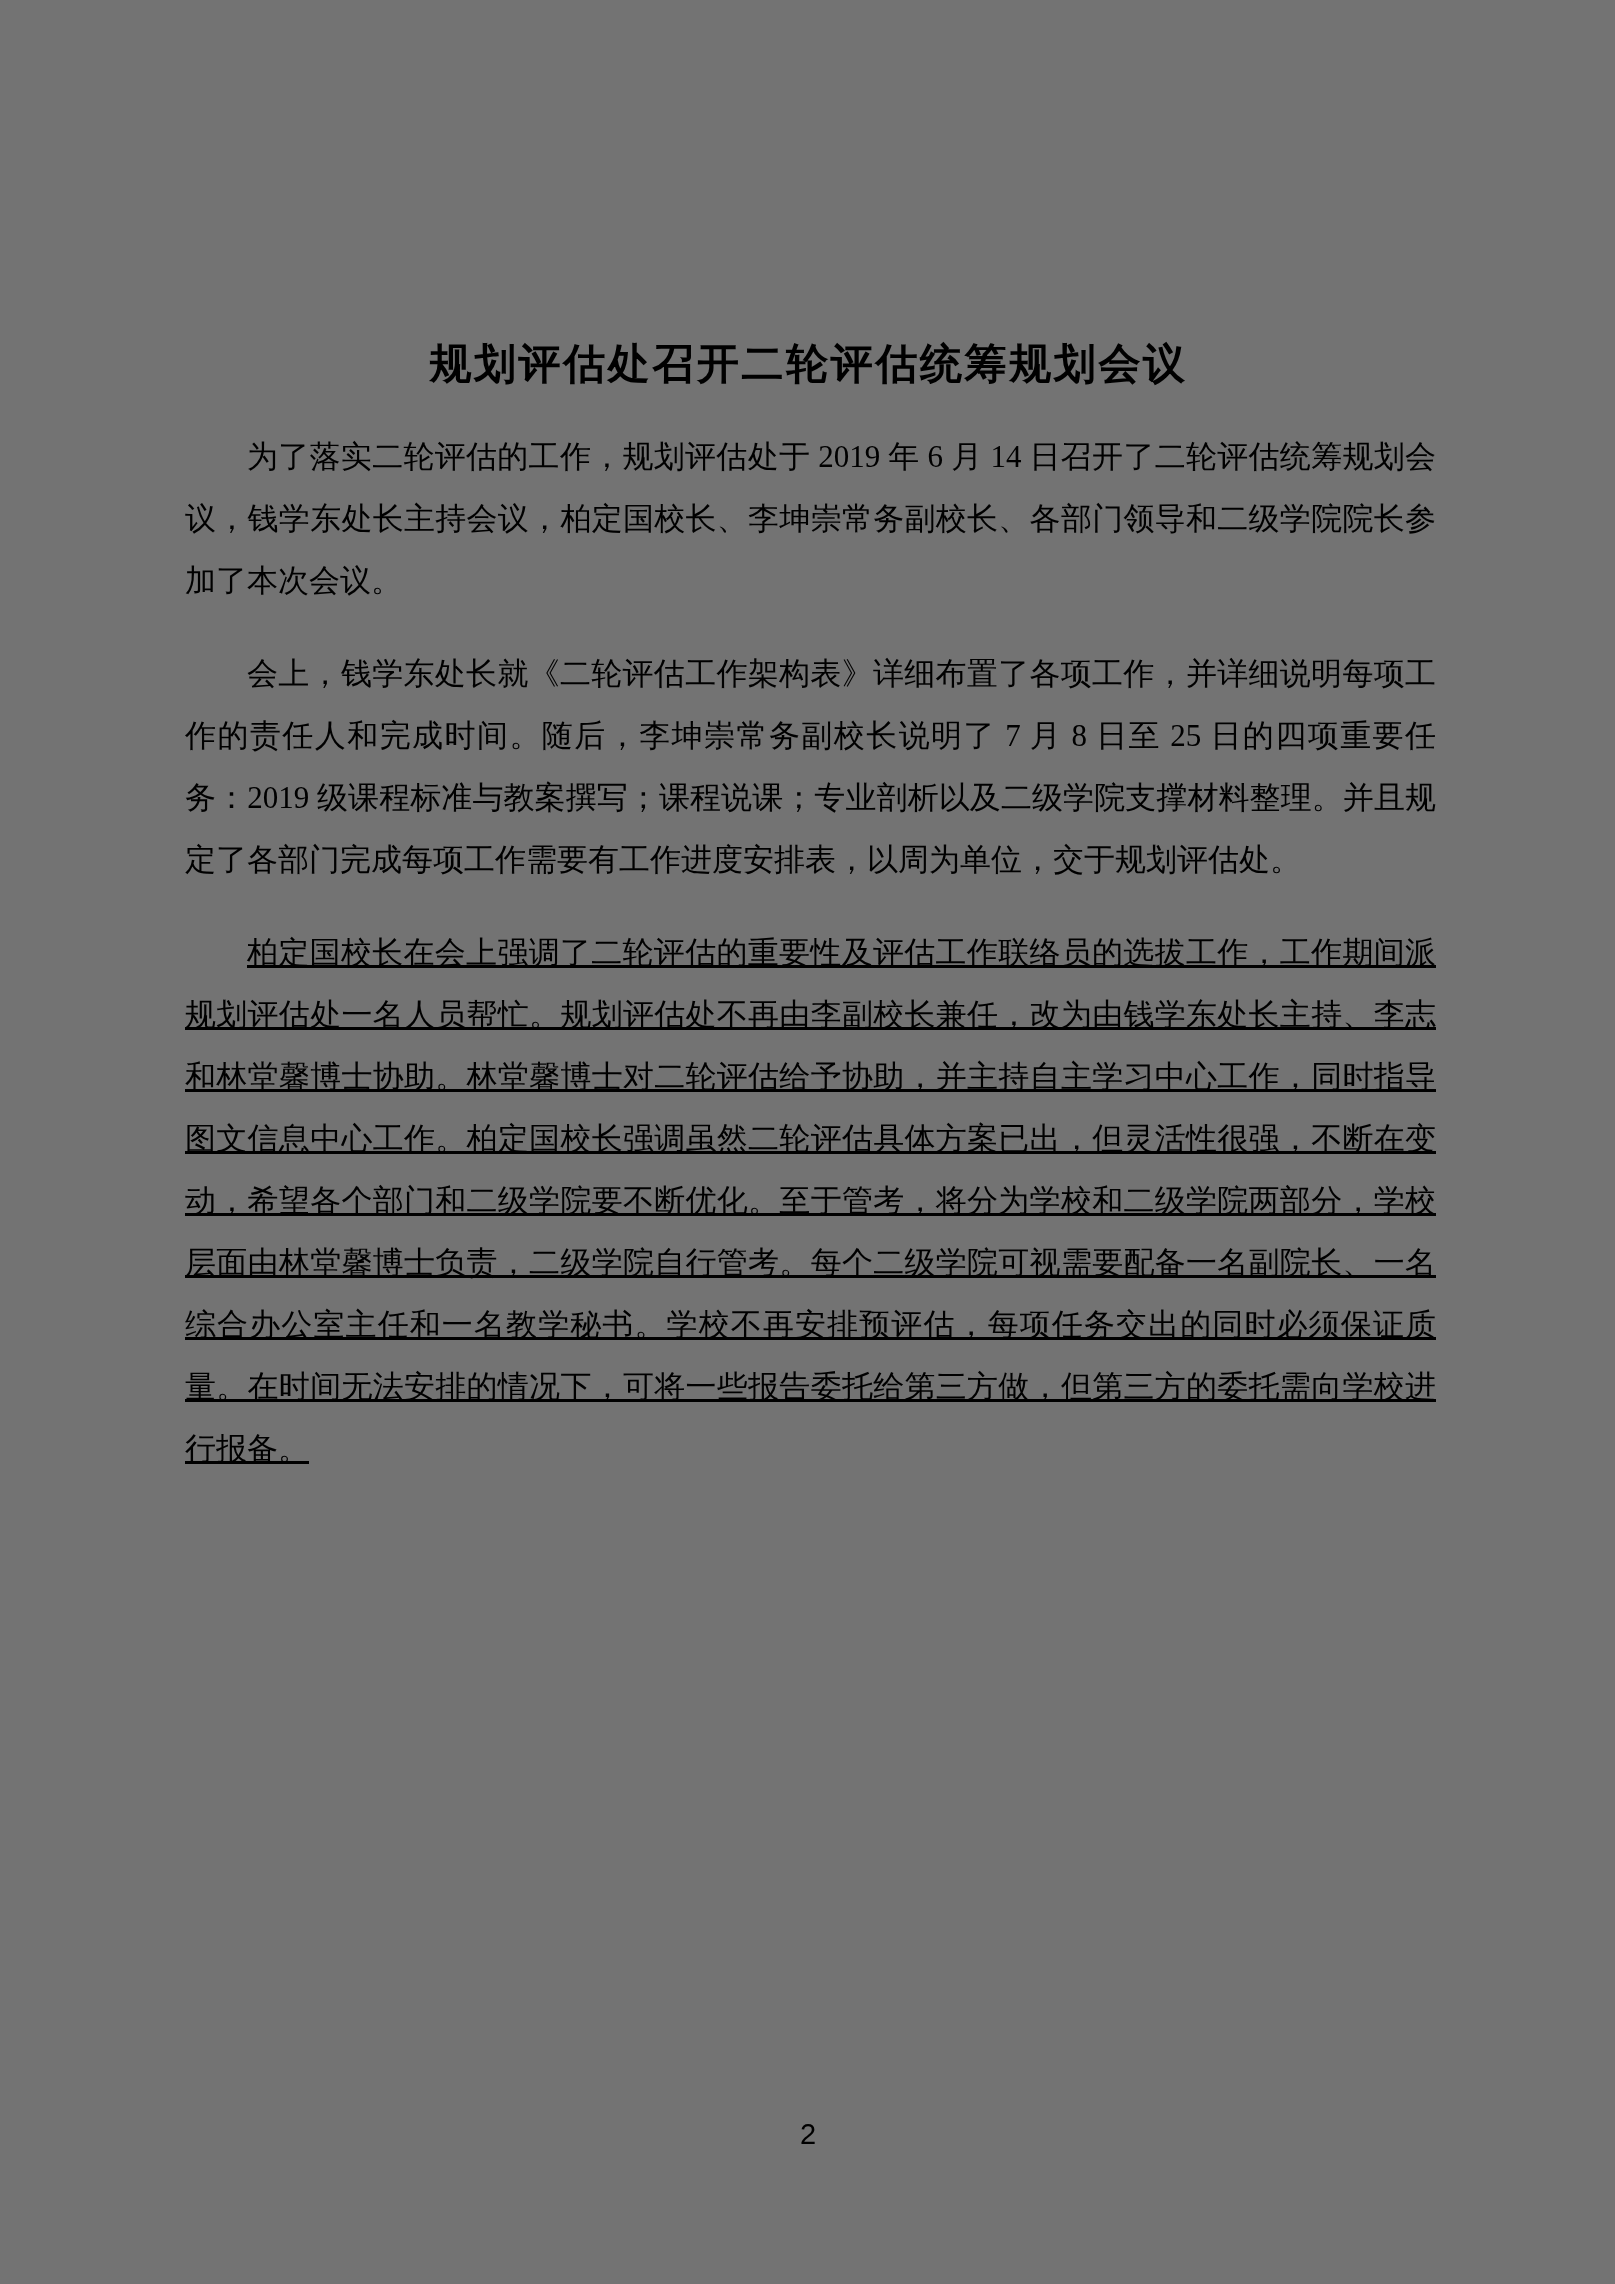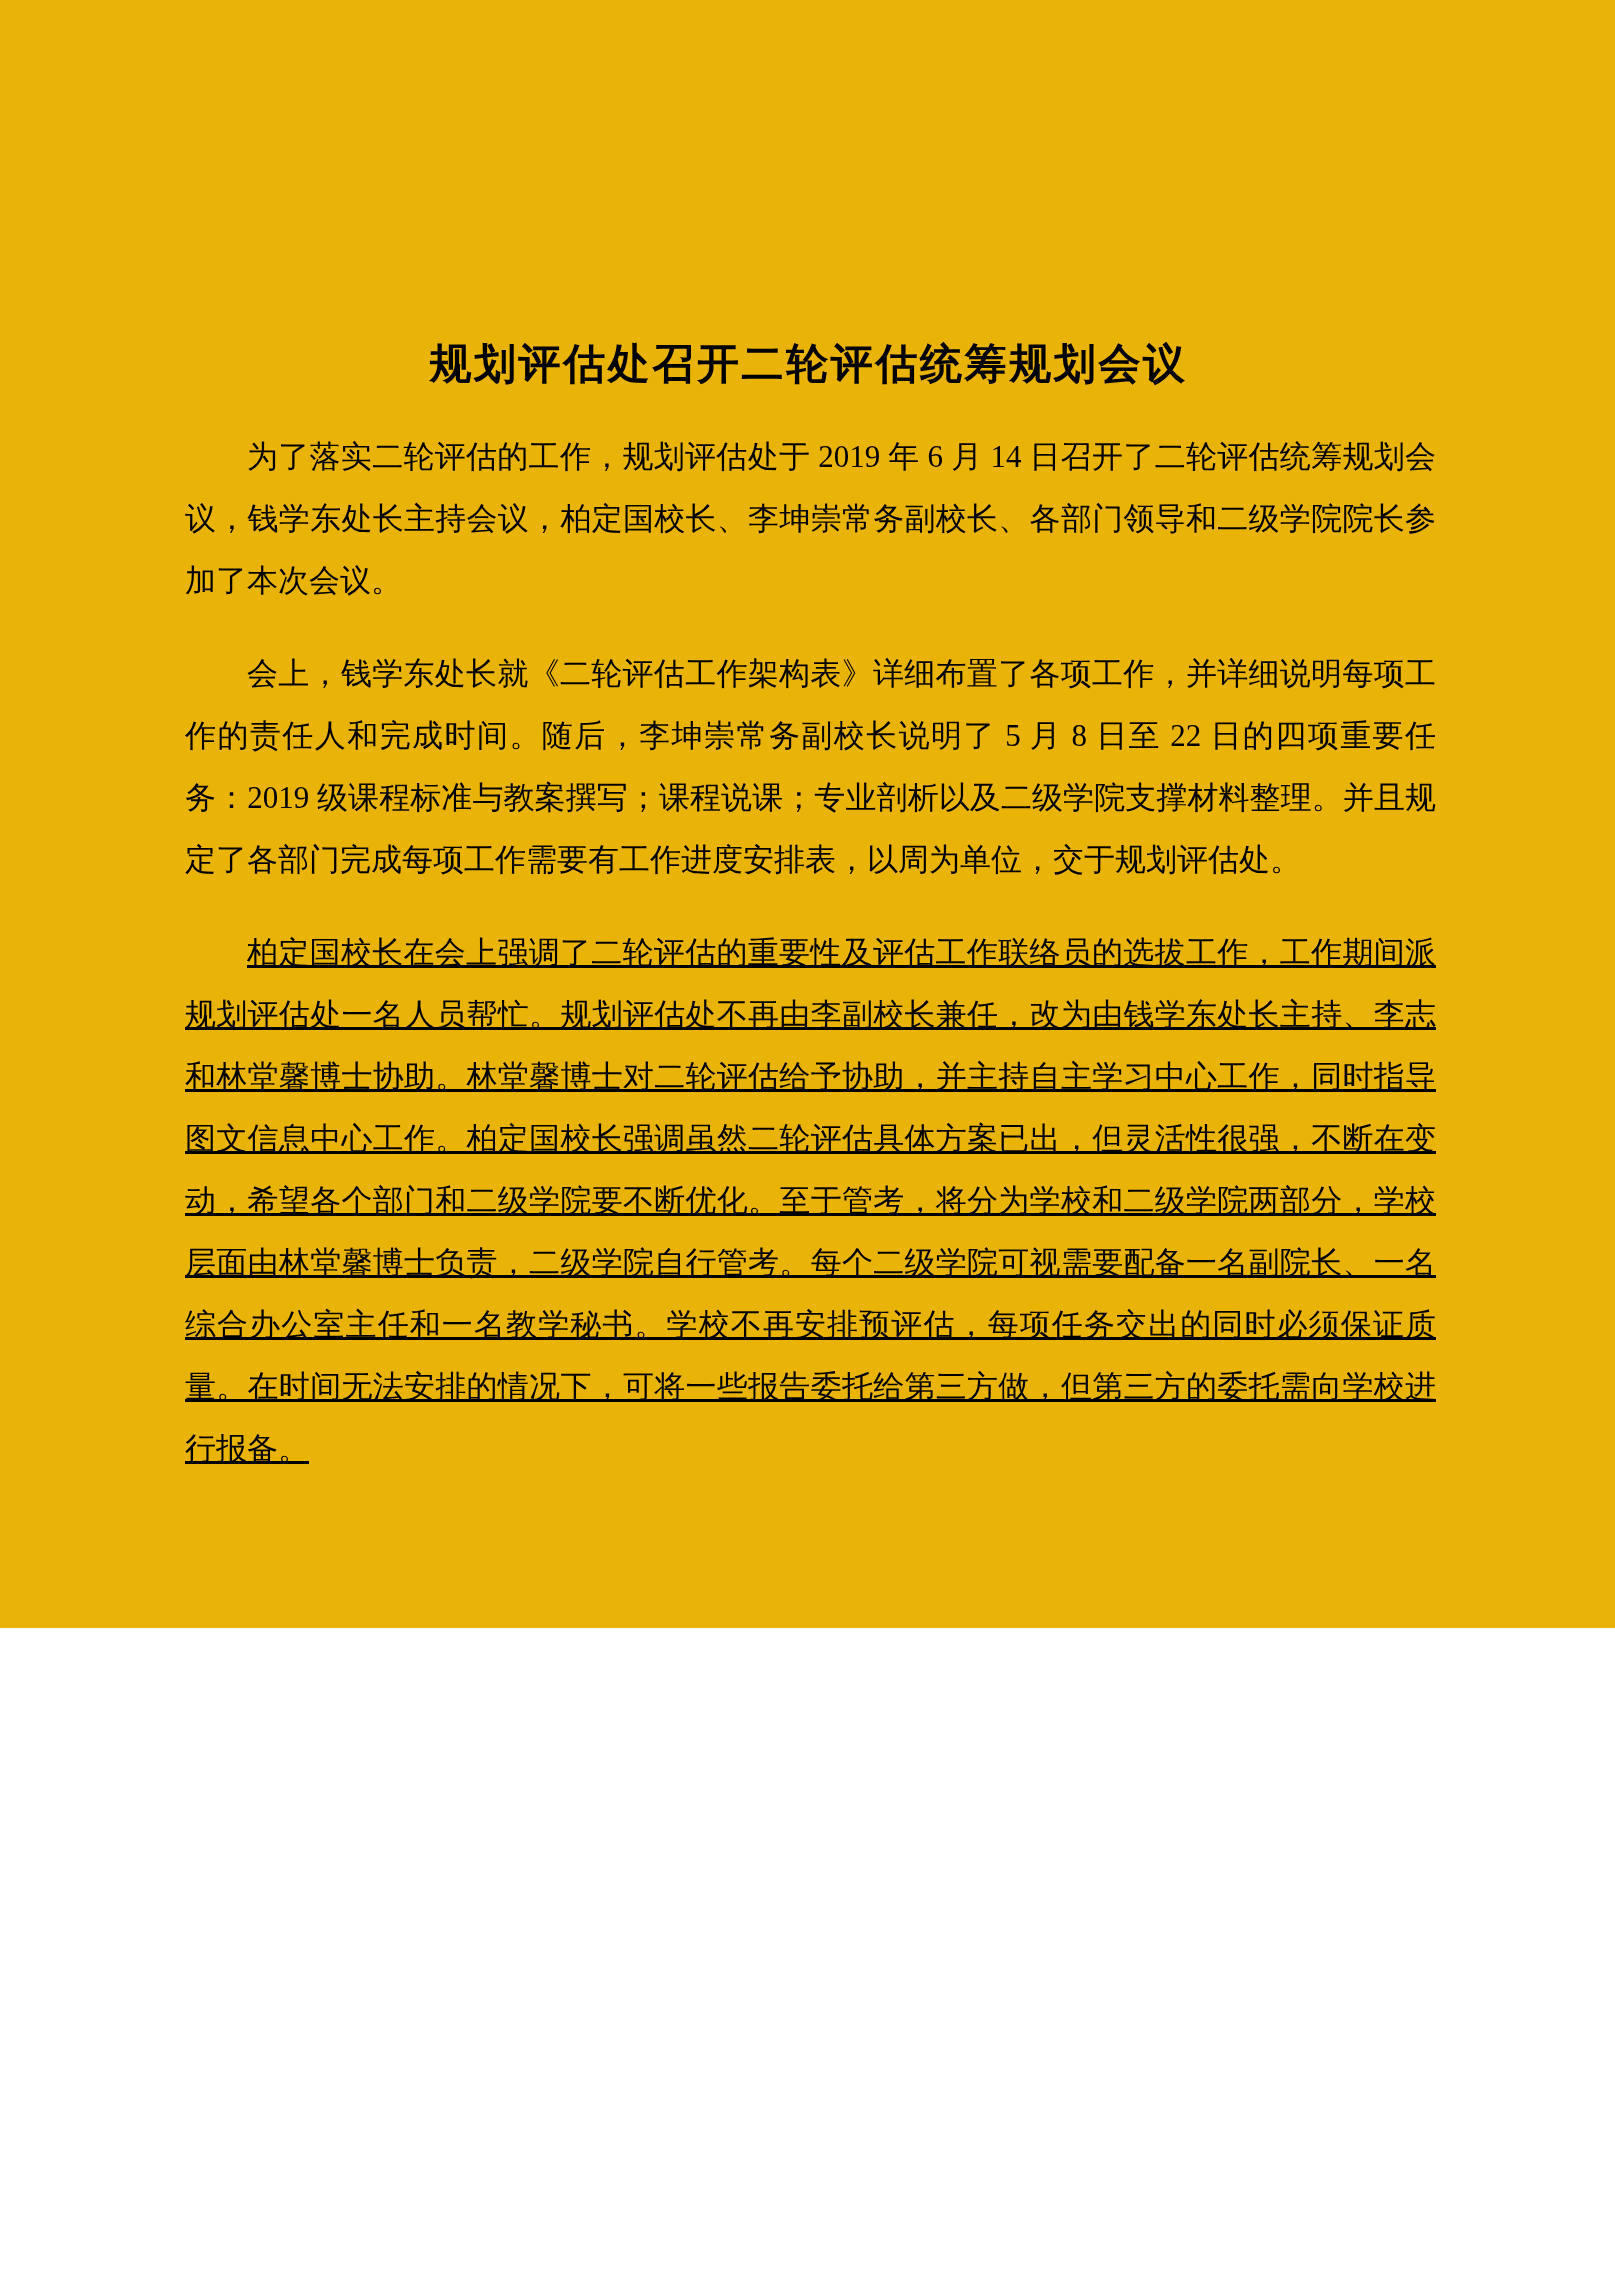--- a/index.html
+++ b/index.html
@@ -13,22 +13,22 @@
     height: 2284px;
     position: relative;
     font-family: "Liberation Serif", "DejaVu Serif", serif;
     color: #000000;
   }
   .page {
     position: absolute;
     top: 0;
     left: 0;
     width: 1616px;
-    height: 1628px;
-    background: #eab308;
+    height: 2284px;
+    background: #737373;
     overflow: hidden;
   }
   .content {
     position: absolute;
     top: 339px;
     left: 181px;
     width: 1255px;
   }
   .doc-title {
     font-size: 42px;
@@ -58,18 +58,18 @@
     font-family: "Liberation Sans", "DejaVu Sans", sans-serif;
   }
 </style>
 </head>
 <body>
 
 <div class="page">
   <div class="content">
     <h1 class="doc-title">规划评估处召开二轮评估统筹规划会议</h1>
     <p class="para">为了落实二轮评估的工作，规划评估处于 2019 年 6 月 14 日召开了二轮评估统筹规划会议，钱学东处长主持会议，柏定国校长、李坤崇常务副校长、各部门领导和二级学院院长参加了本次会议。</p>
-    <p class="para">会上，钱学东处长就《二轮评估工作架构表》详细布置了各项工作，并详细说明每项工作的责任人和完成时间。随后，李坤崇常务副校长说明了 5 月 8 日至 22 日的四项重要任务：2019 级课程标准与教案撰写；课程说课；专业剖析以及二级学院支撑材料整理。并且规定了各部门完成每项工作需要有工作进度安排表，以周为单位，交于规划评估处。</p>
+    <p class="para">会上，钱学东处长就《二轮评估工作架构表》详细布置了各项工作，并详细说明每项工作的责任人和完成时间。随后，李坤崇常务副校长说明了 7 月 8 日至 25 日的四项重要任务：2019 级课程标准与教案撰写；课程说课；专业剖析以及二级学院支撑材料整理。并且规定了各部门完成每项工作需要有工作进度安排表，以周为单位，交于规划评估处。</p>
     <p class="para">柏定国校长在会上强调了二轮评估的重要性及评估工作联络员的选拔工作，工作期间派规划评估处一名人员帮忙。规划评估处不再由李副校长兼任，改为由钱学东处长主持、李志和林堂馨博士协助。林堂馨博士对二轮评估给予协助，并主持自主学习中心工作，同时指导图文信息中心工作。柏定国校长强调虽然二轮评估具体方案已出，但灵活性很强，不断在变动，希望各个部门和二级学院要不断优化。至于管考，将分为学校和二级学院两部分，学校层面由林堂馨博士负责，二级学院自行管考。每个二级学院可视需要配备一名副院长、一名综合办公室主任和一名教学秘书。学校不再安排预评估，每项任务交出的同时必须保证质量。在时间无法安排的情况下，可将一些报告委托给第三方做，但第三方的委托需向学校进行报备。</p>
   </div>
   <div class="page-number">2</div>
 </div>
 
 
 </body></html>

